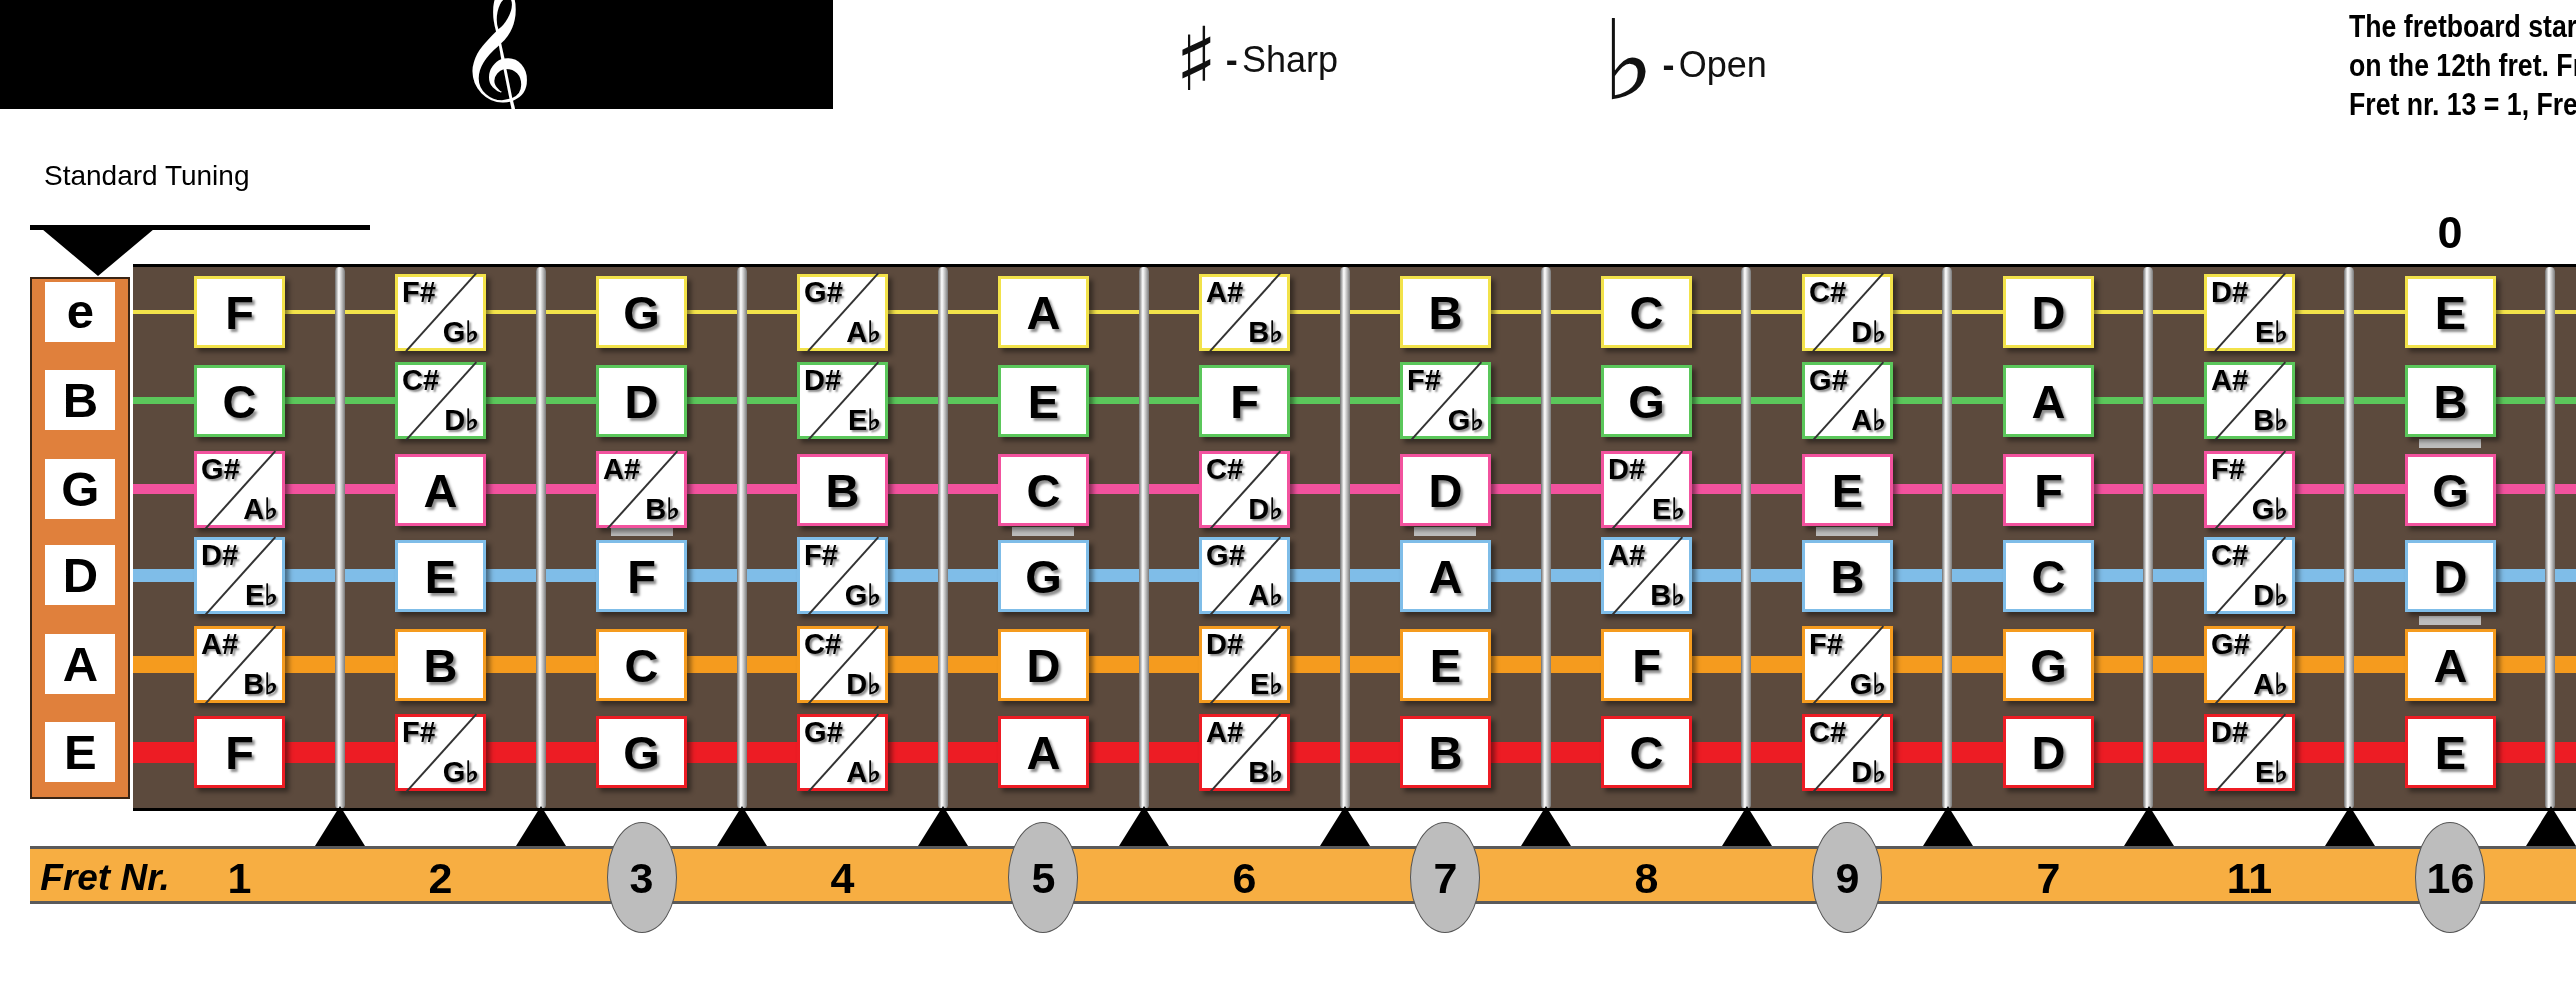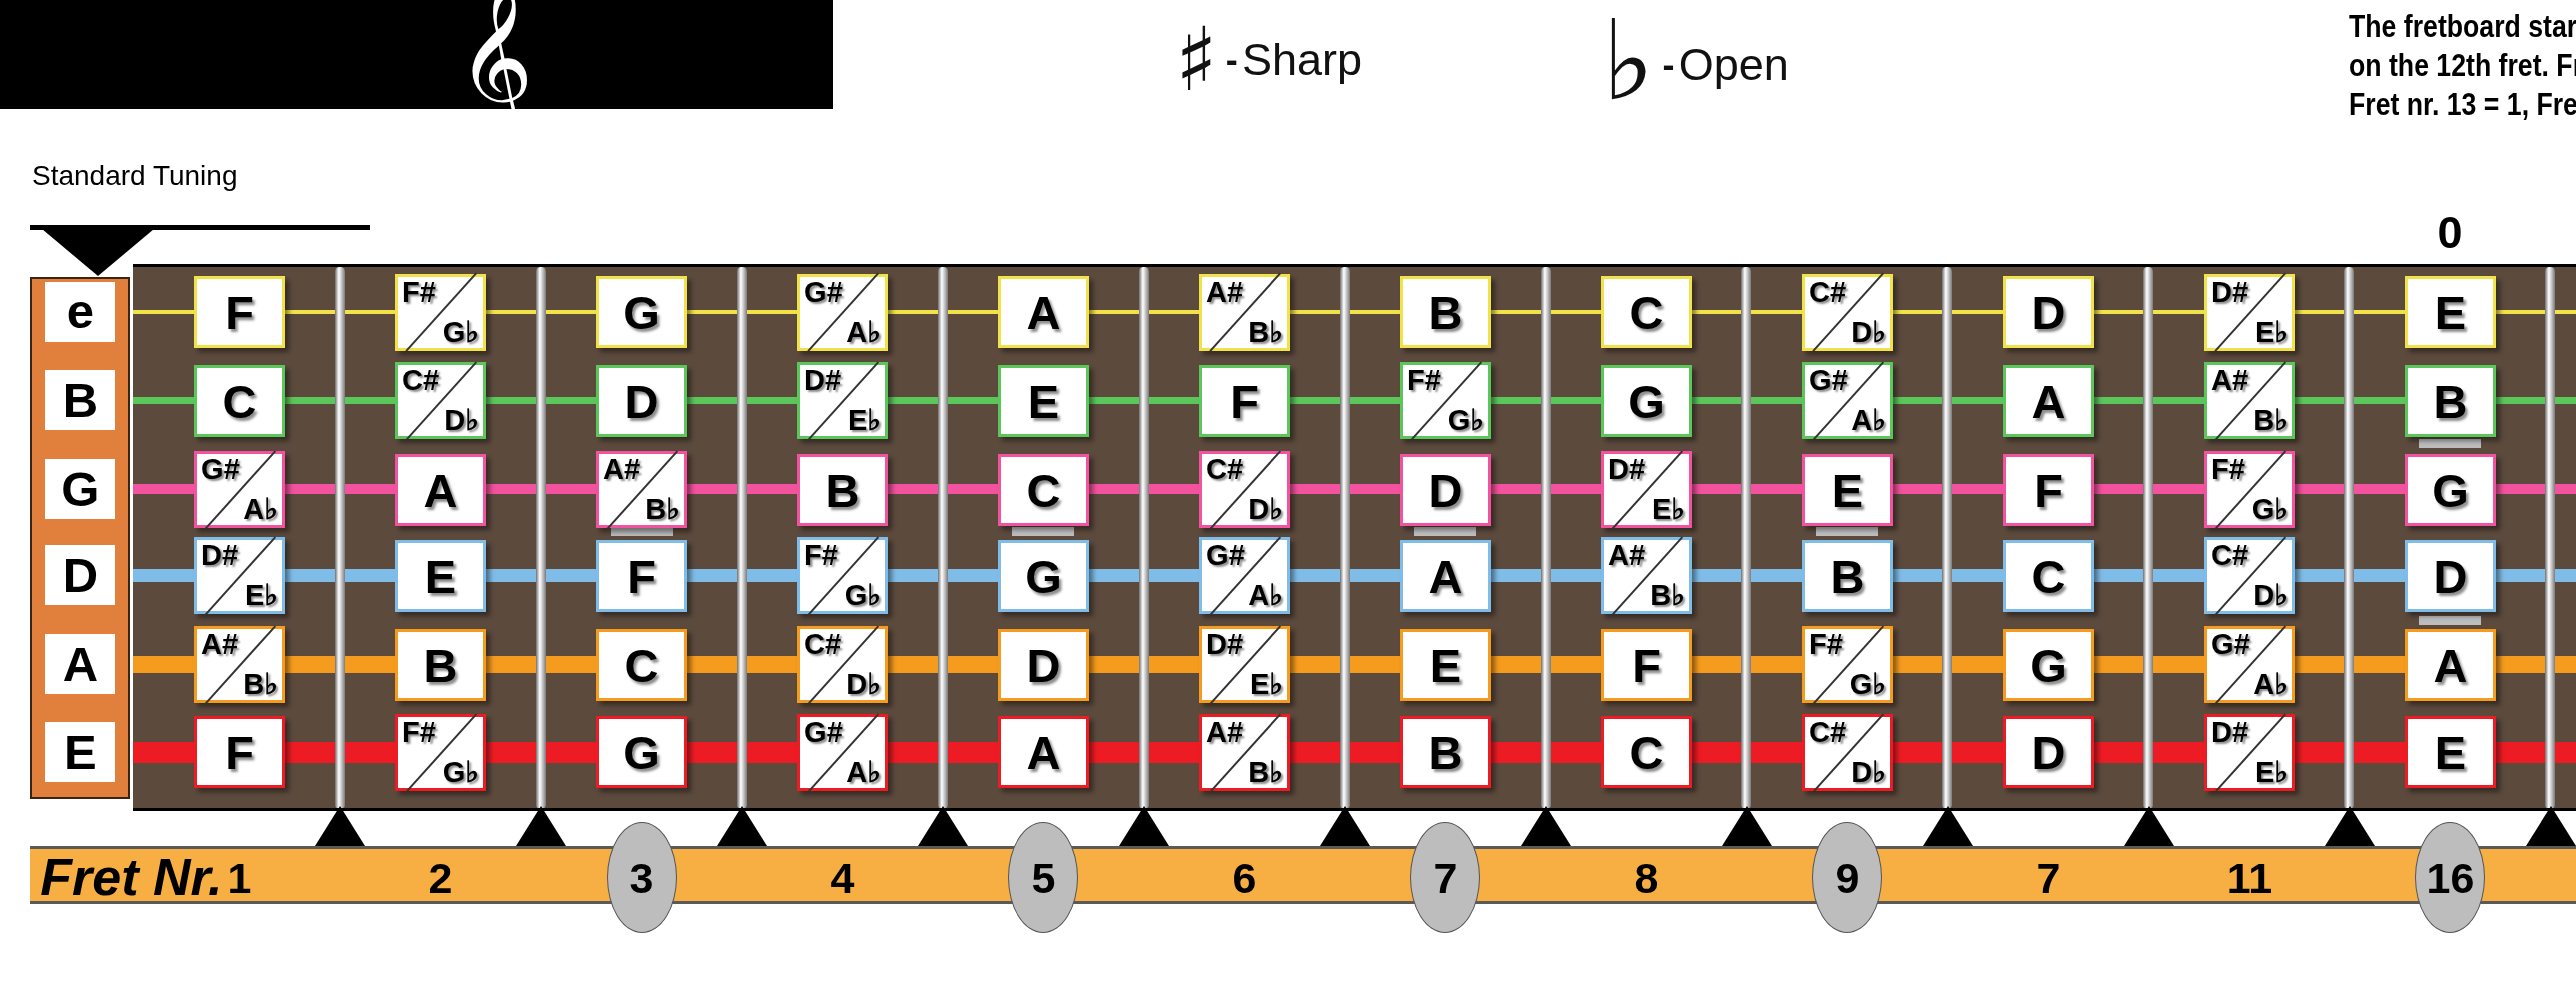--- a/index.html
+++ b/index.html
@@ -16,30 +16,30 @@
        font-family:"DejaVu Sans",sans-serif;}
 
   
   .legend{position:absolute;display:flex;align-items:center;white-space:nowrap;}
   #legend-sharp{left:1175px;top:15.5px;}
   #legend-flat{left:1602px;top:15.5px;}
   .legend .glyph{font-family:"DejaVu Sans",sans-serif;font-size:88px;line-height:88px;
        color:#111;display:inline-block;}
   .legend .glyph.flat{font-size:111px;line-height:98px;position:relative;top:-3.1px;}
   .legend .dash{font-size:36px;font-weight:bold;margin:0 4.1px 0 8.2px;color:#111;line-height:46px;}
-  .legend .word{font-size:45px;color:#111;line-height:52px;font-family:"Liberation Sans",sans-serif;}
+  .legend .word{font-size:36px;color:#111;line-height:52px;font-family:"Liberation Sans",sans-serif;}
 
   
   #repeat-note{position:absolute;left:2349px;top:7.2px;width:696px;
        font-weight:bold;font-size:31px;line-height:39px;color:#000;text-align:left;
        font-family:"Liberation Sans",sans-serif;}
   #repeat-note div{transform:scaleX(.86);transform-origin:left center;white-space:nowrap;}
 
   
-  #tuning-label{position:absolute;left:32px;top:160px;width:371px;
+  #tuning-label{position:absolute;left:44px;top:160px;width:371px;
        font-size:28px;line-height:32px;color:#000;font-family:"Liberation Sans",sans-serif;}
   #tuning-underline{position:absolute;left:30px;top:225px;width:340px;height:4.6px;background:#000;}
   #tuning-arrow{position:absolute;left:42px;top:229px;width:0;height:0;
        border-left:56px solid transparent;border-right:56px solid transparent;
        border-top:47px solid #000;}
 
   
   #nut-column{position:absolute;left:30px;top:277px;width:100px;height:522px;
        background:#E0803C;border:2.1px solid #3a2414;box-sizing:border-box;}
   .nut-cell{position:absolute;left:13.4px;width:70px;height:60px;background:#fff;
@@ -75,21 +75,21 @@
        background:#333;transform:translate(-50%,-50%) rotate(42deg);display:block;}
 
   
   .top-num{position:absolute;font-size:45px;font-weight:bold;color:#000;line-height:45px;
        text-align:center;font-family:"Liberation Sans",sans-serif;}
 
   
   #fretbar{position:absolute;left:30px;top:846px;width:2948px;height:58px;
        background:#F7AE42;border-top:3.1px solid #5a5a5a;border-bottom:3.1px solid #5a5a5a;
        box-sizing:border-box;}
-  #fretbar-label{position:absolute;left:10.3px;top:8.2px;font-size:52px;font-weight:bold;
+  #fretbar-label{position:absolute;left:10.3px;top:8.2px;font-size:37px;font-weight:bold;
        font-style:italic;color:#000;line-height:41px;font-family:"Liberation Sans",sans-serif;}
   .fret-num{position:absolute;top:7.2px;font-size:43px;font-weight:bold;color:#000;
        line-height:44px;text-align:center;font-family:"Liberation Sans",sans-serif;}
   .fret-arrow{position:absolute;width:0;height:0;
        border-left:25px solid transparent;border-right:25px solid transparent;
        border-bottom:40px solid #000;}
   .fret-oval{position:absolute;background:#bdbdbd;border:1.5px solid #555;border-radius:50%;
        box-sizing:border-box;}
 </style>
 </head>

